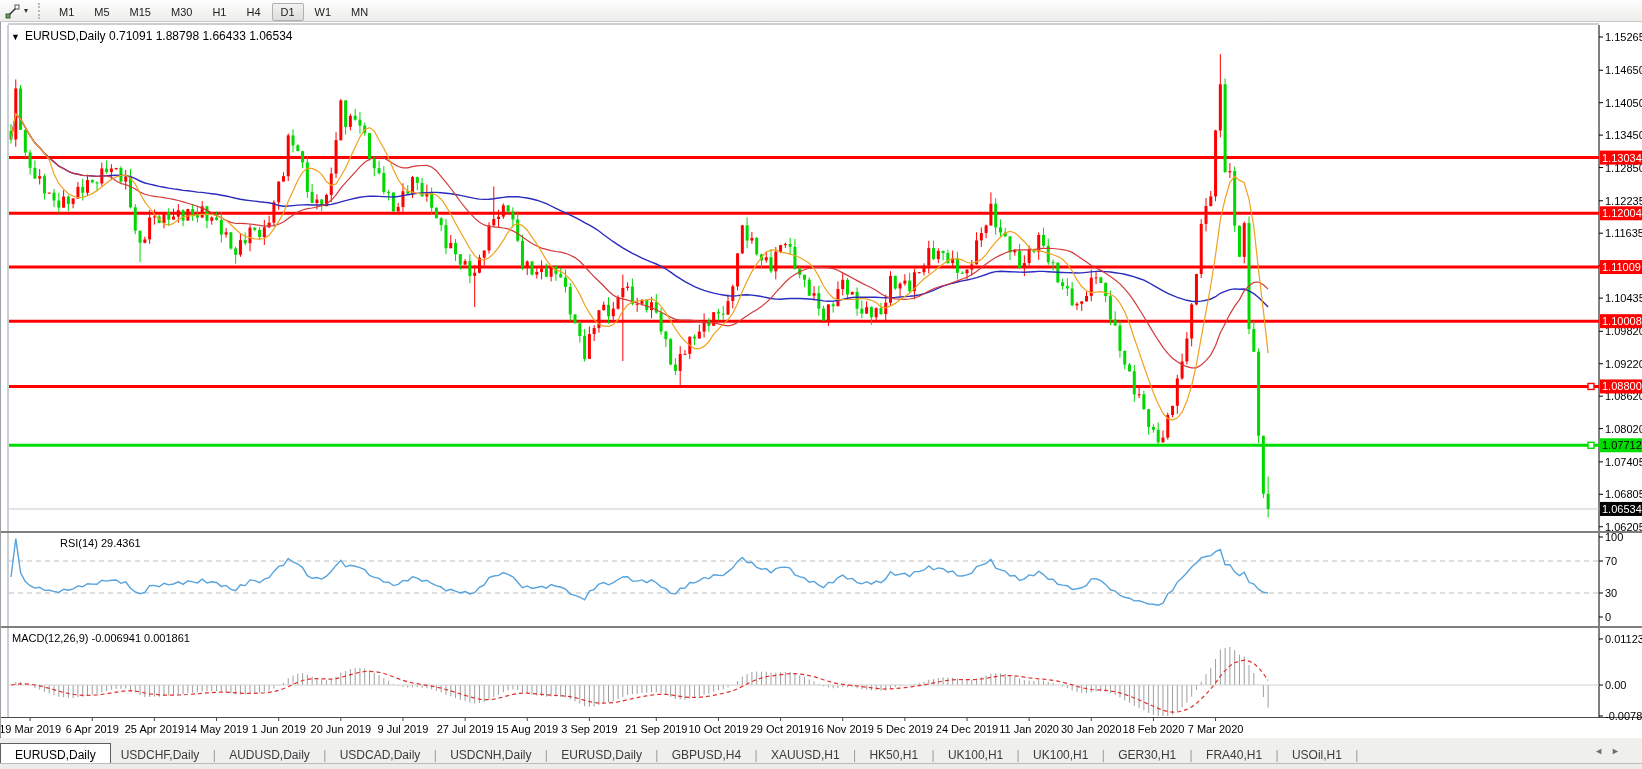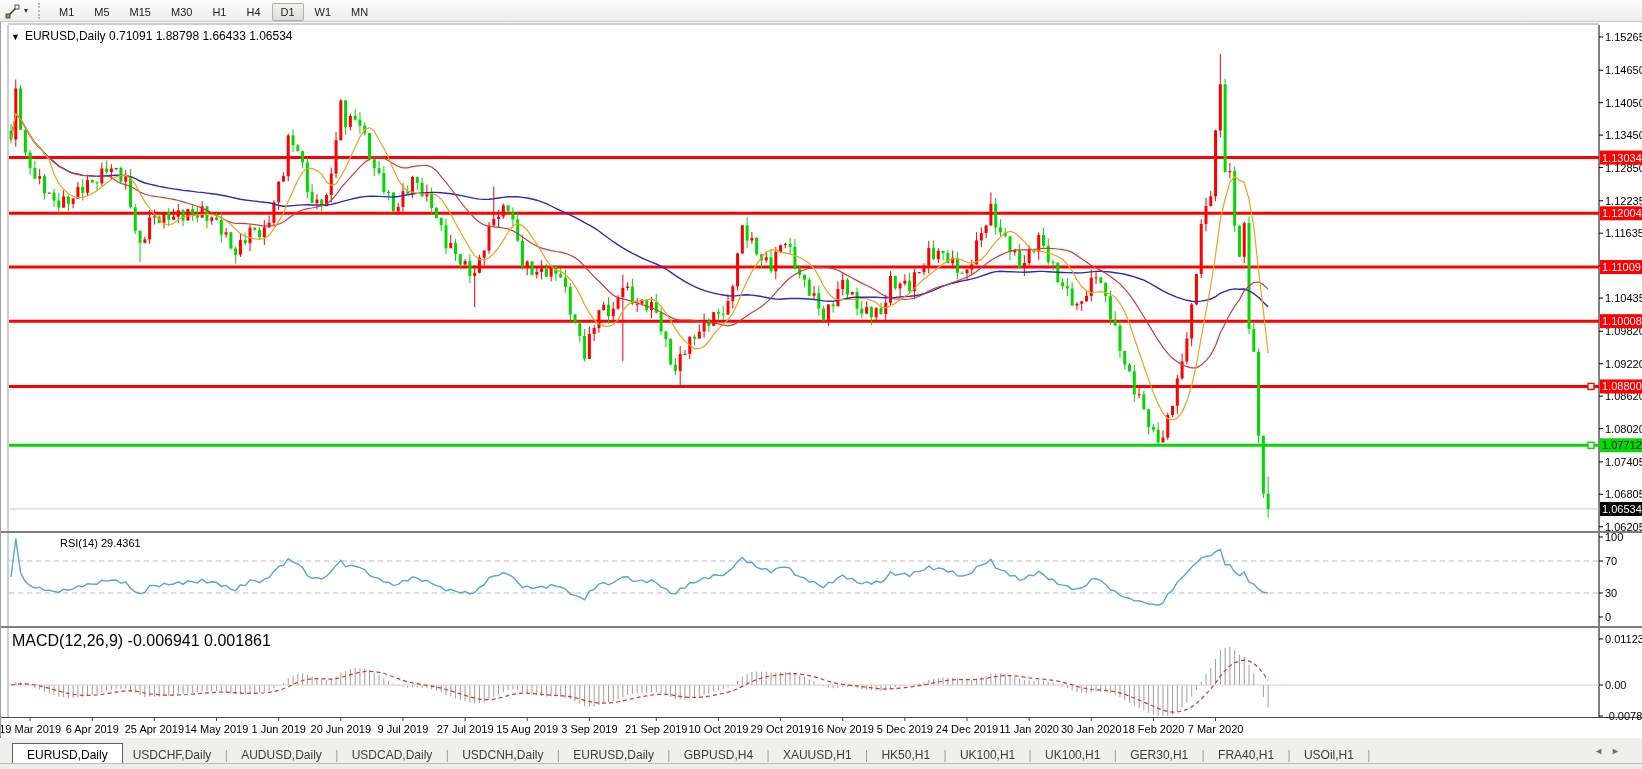--- a/index.html
+++ b/index.html
@@ -11,23 +11,23 @@
   .tool-caret{font-size:8px;color:#333;margin:0 4px 0 1px;}
   .grip{width:5px;height:16px;margin:0 6px;border-left:2px dotted #b9b9b9;}
   .tf{font-size:11px;color:#222;padding:2px 8px;margin:0 1px;border:1px solid transparent;border-radius:2px;cursor:default;}
   .tf.active{background:linear-gradient(#f2f2f0,#dddddb);border:1px solid #b0b0ae;}
   
   #chartwin{position:absolute;left:0;top:22px;width:1642px;height:716px;background:#fff;border-bottom:1px solid #4a4a4a;border-left:1px solid #9aa0a6;}
   #chartsvg{position:absolute;left:0;top:0;}
   #title{position:absolute;left:10px;top:7px;font-size:12px;color:#000;white-space:pre;}
   #title .arr{font-size:9px;margin-right:5px;}
   #rsilabel{position:absolute;left:11px;top:515px;font-size:11px;color:#000;margin-left:48px;}
-  #macdlabel{position:absolute;left:11px;top:610px;font-size:16px;color:#000;}
+  #macdlabel{position:absolute;left:11px;top:610px;font-size:11px;color:#000;}
   
-  #tabbar{position:absolute;left:0;top:738px;width:1642px;height:25px;background:#efefed;display:flex;align-items:flex-end;padding-left:12px;}
+  #tabbar{position:absolute;left:0;top:738px;width:1642px;height:25px;background:#efefed;display:flex;align-items:flex-end;padding-left:0;}
   .tab{font-size:12px;color:#3c3c3c;padding:4px 10px 5px 10px;white-space:nowrap;cursor:default;}
   .tab.active{background:#fff;border:1px solid #5f5f5f;border-bottom:1px solid #fff;color:#000;padding:4px 14px 5px 14px;margin-top:-2px;}
   .tabsep{color:#9a9a9a;font-size:12px;padding-bottom:5px;}
   #tabnav{margin-left:auto;margin-right:14px;font-size:9px;color:#6e6e6e;padding-bottom:7px;letter-spacing:8px;}
   #statusbar{position:absolute;left:0;top:763px;width:1642px;height:6px;background:#ececea;border-top:1px solid #bdbdbb;}
 </style>
 </head>
 <body>
 
 <div id="app">

